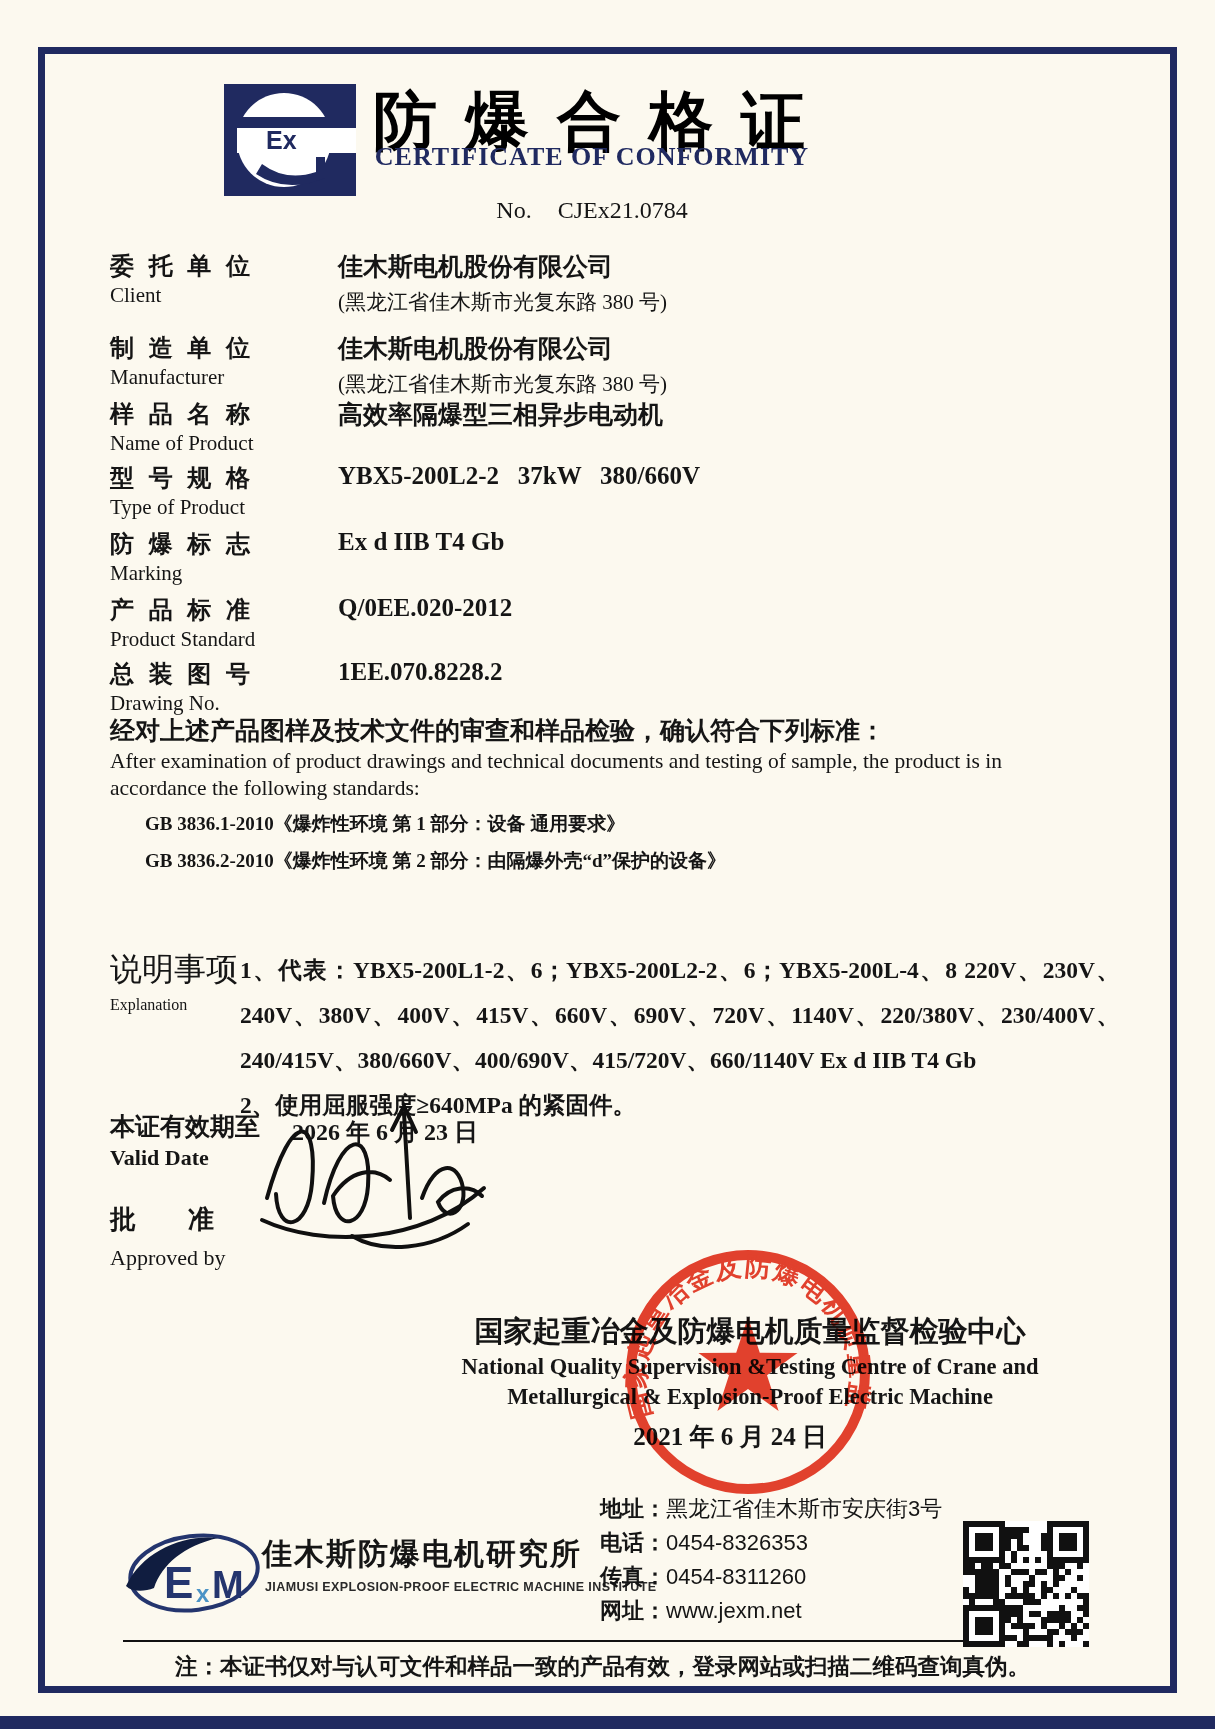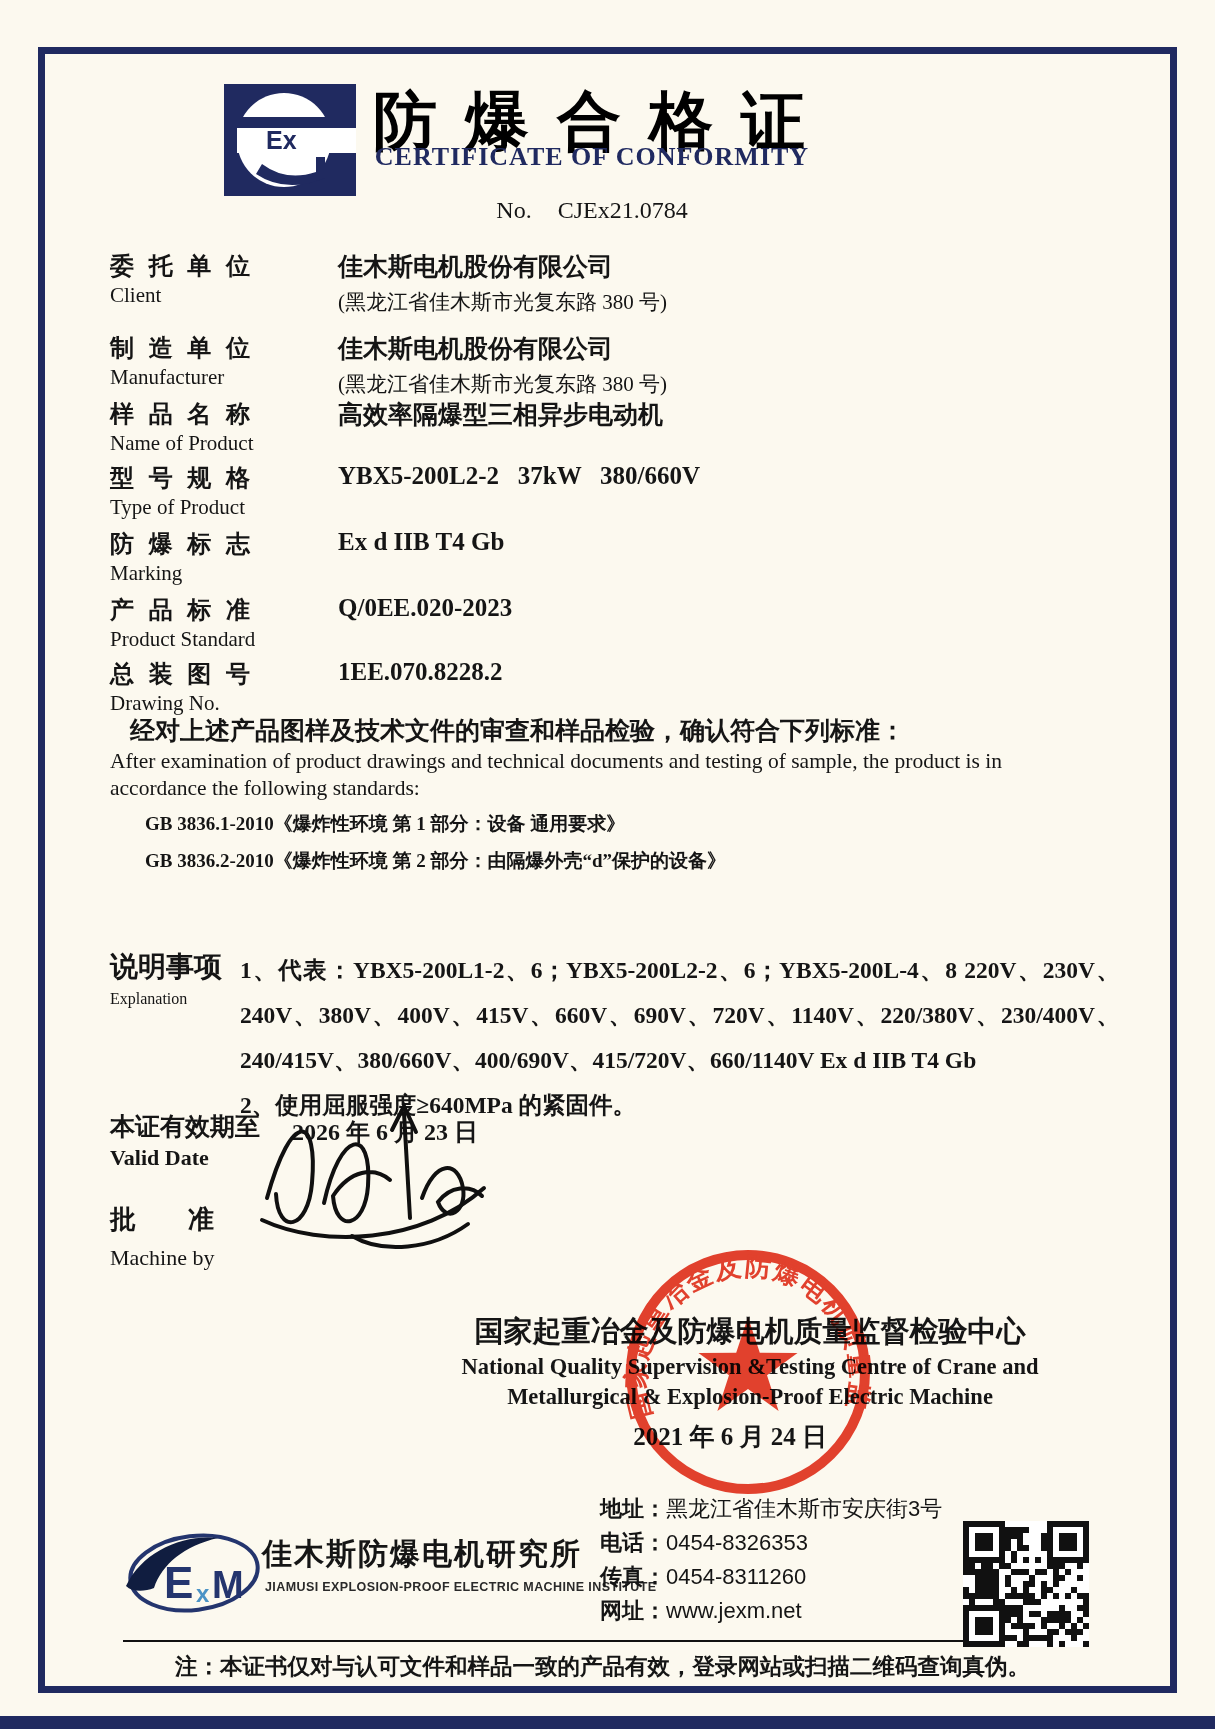--- a/index.html
+++ b/index.html
@@ -23,27 +23,27 @@
   .f-label{position:absolute;left:110px;top:0;width:220px;}
   .f-cn{font-family:"Liberation Sans","DejaVu Sans",sans-serif;font-size:24px;font-weight:bold;
         letter-spacing:4px;white-space:nowrap;}
   .f-en{font-size:21px;margin-top:1px;}
   .f-value{position:absolute;left:338px;top:0;width:720px;}
   .f-main{font-size:25px;font-weight:600;white-space:pre-wrap;}
   .f-note{font-size:21px;margin-top:5px;}
 
   
   .st-cn{left:110px;top:714px;width:980px;font-family:"Liberation Sans","DejaVu Sans",sans-serif;
-         font-size:25px;font-weight:bold;margin-left:20px;}
+         font-size:25px;font-weight:bold;}
   .st-en{left:110px;top:748px;width:980px;font-size:21.5px;line-height:27px;}
   .st-std{left:145px;top:805px;width:960px;font-size:19px;line-height:37px;font-weight:600;}
 
   
   .exp-label{left:110px;top:948px;width:130px;}
-  .exp-cn{font-family:"Liberation Sans","DejaVu Sans",sans-serif;font-size:28px;font-weight:bold;}
+  .exp-cn{font-family:"Liberation Sans","DejaVu Sans",sans-serif;font-size:32px;font-weight:normal;}
   .exp-en{font-size:16px;margin-top:4px;}
   .exp-body{left:240px;top:948px;width:880px;font-size:23.5px;line-height:45px;font-weight:600;
             text-align:justify;}
   .exp-body p{margin:0;}
 
   
   .vd-label{left:110px;top:1110px;}
   .vd-cn{font-family:"Liberation Sans","DejaVu Sans",sans-serif;font-size:25px;font-weight:bold;}
   .vd-en{font-size:22px;font-weight:bold;margin-top:2px;}
   .vd-value{left:292px;top:1116px;font-size:24px;font-weight:600;}
@@ -144,21 +144,21 @@
     <div class="f-value">
         <div class="f-main">Ex d IIB T4 Gb</div>
       </div>
   </div>
   <div class="field-row" style="top:594px;">
     <div class="f-label">
         <div class="f-cn">产 品 标 准</div>
         <div class="f-en">Product Standard</div>
       </div>
     <div class="f-value">
-        <div class="f-main">Q/0EE.020-2023</div>
+        <div class="f-main">Q/0EE.020-2012</div>
       </div>
   </div>
   <div class="field-row" style="top:658px;">
     <div class="f-label">
         <div class="f-cn">总 装 图 号</div>
         <div class="f-en">Drawing No.</div>
       </div>
     <div class="f-value">
         <div class="f-main">1EE.070.8228.2</div>
       </div>
@@ -181,21 +181,21 @@
   </div>
 
   <div class="abs vd-label">
     <div class="vd-cn">本证有效期至</div>
     <div class="vd-en">Valid Date</div>
   </div>
   <div class="abs vd-value">2026 年 6 月 23 日</div>
 
   <div class="abs ap-label">
     <div class="ap-cn">批　　准</div>
-    <div class="ap-en">Machine by</div>
+    <div class="ap-en">Approved by</div>
   </div>
   <svg class="abs signature" viewBox="0 0 300 210">
     <g fill="none" stroke="#101010" stroke-width="4" stroke-linecap="round">
       <path d="M 35,130 C 60,40 86,48 80,115 C 76,162 46,168 44,126"></path>
       <path d="M 92,135 C 108,62 140,58 136,118 C 133,160 104,166 101,128 C 118,102 142,98 158,112"></path>
       <path d="M 178,150 L 172,45"></path>
       <path d="M 160,62 L 172,38 L 184,64"></path>
       <path d="M 190,130 C 203,92 226,92 231,120 C 235,144 214,156 206,134 C 218,118 238,116 250,128"></path>
       <path d="M 30,152 C 90,180 190,176 252,120"></path>
       <path d="M 120,168 C 150,186 200,182 236,156"></path>

